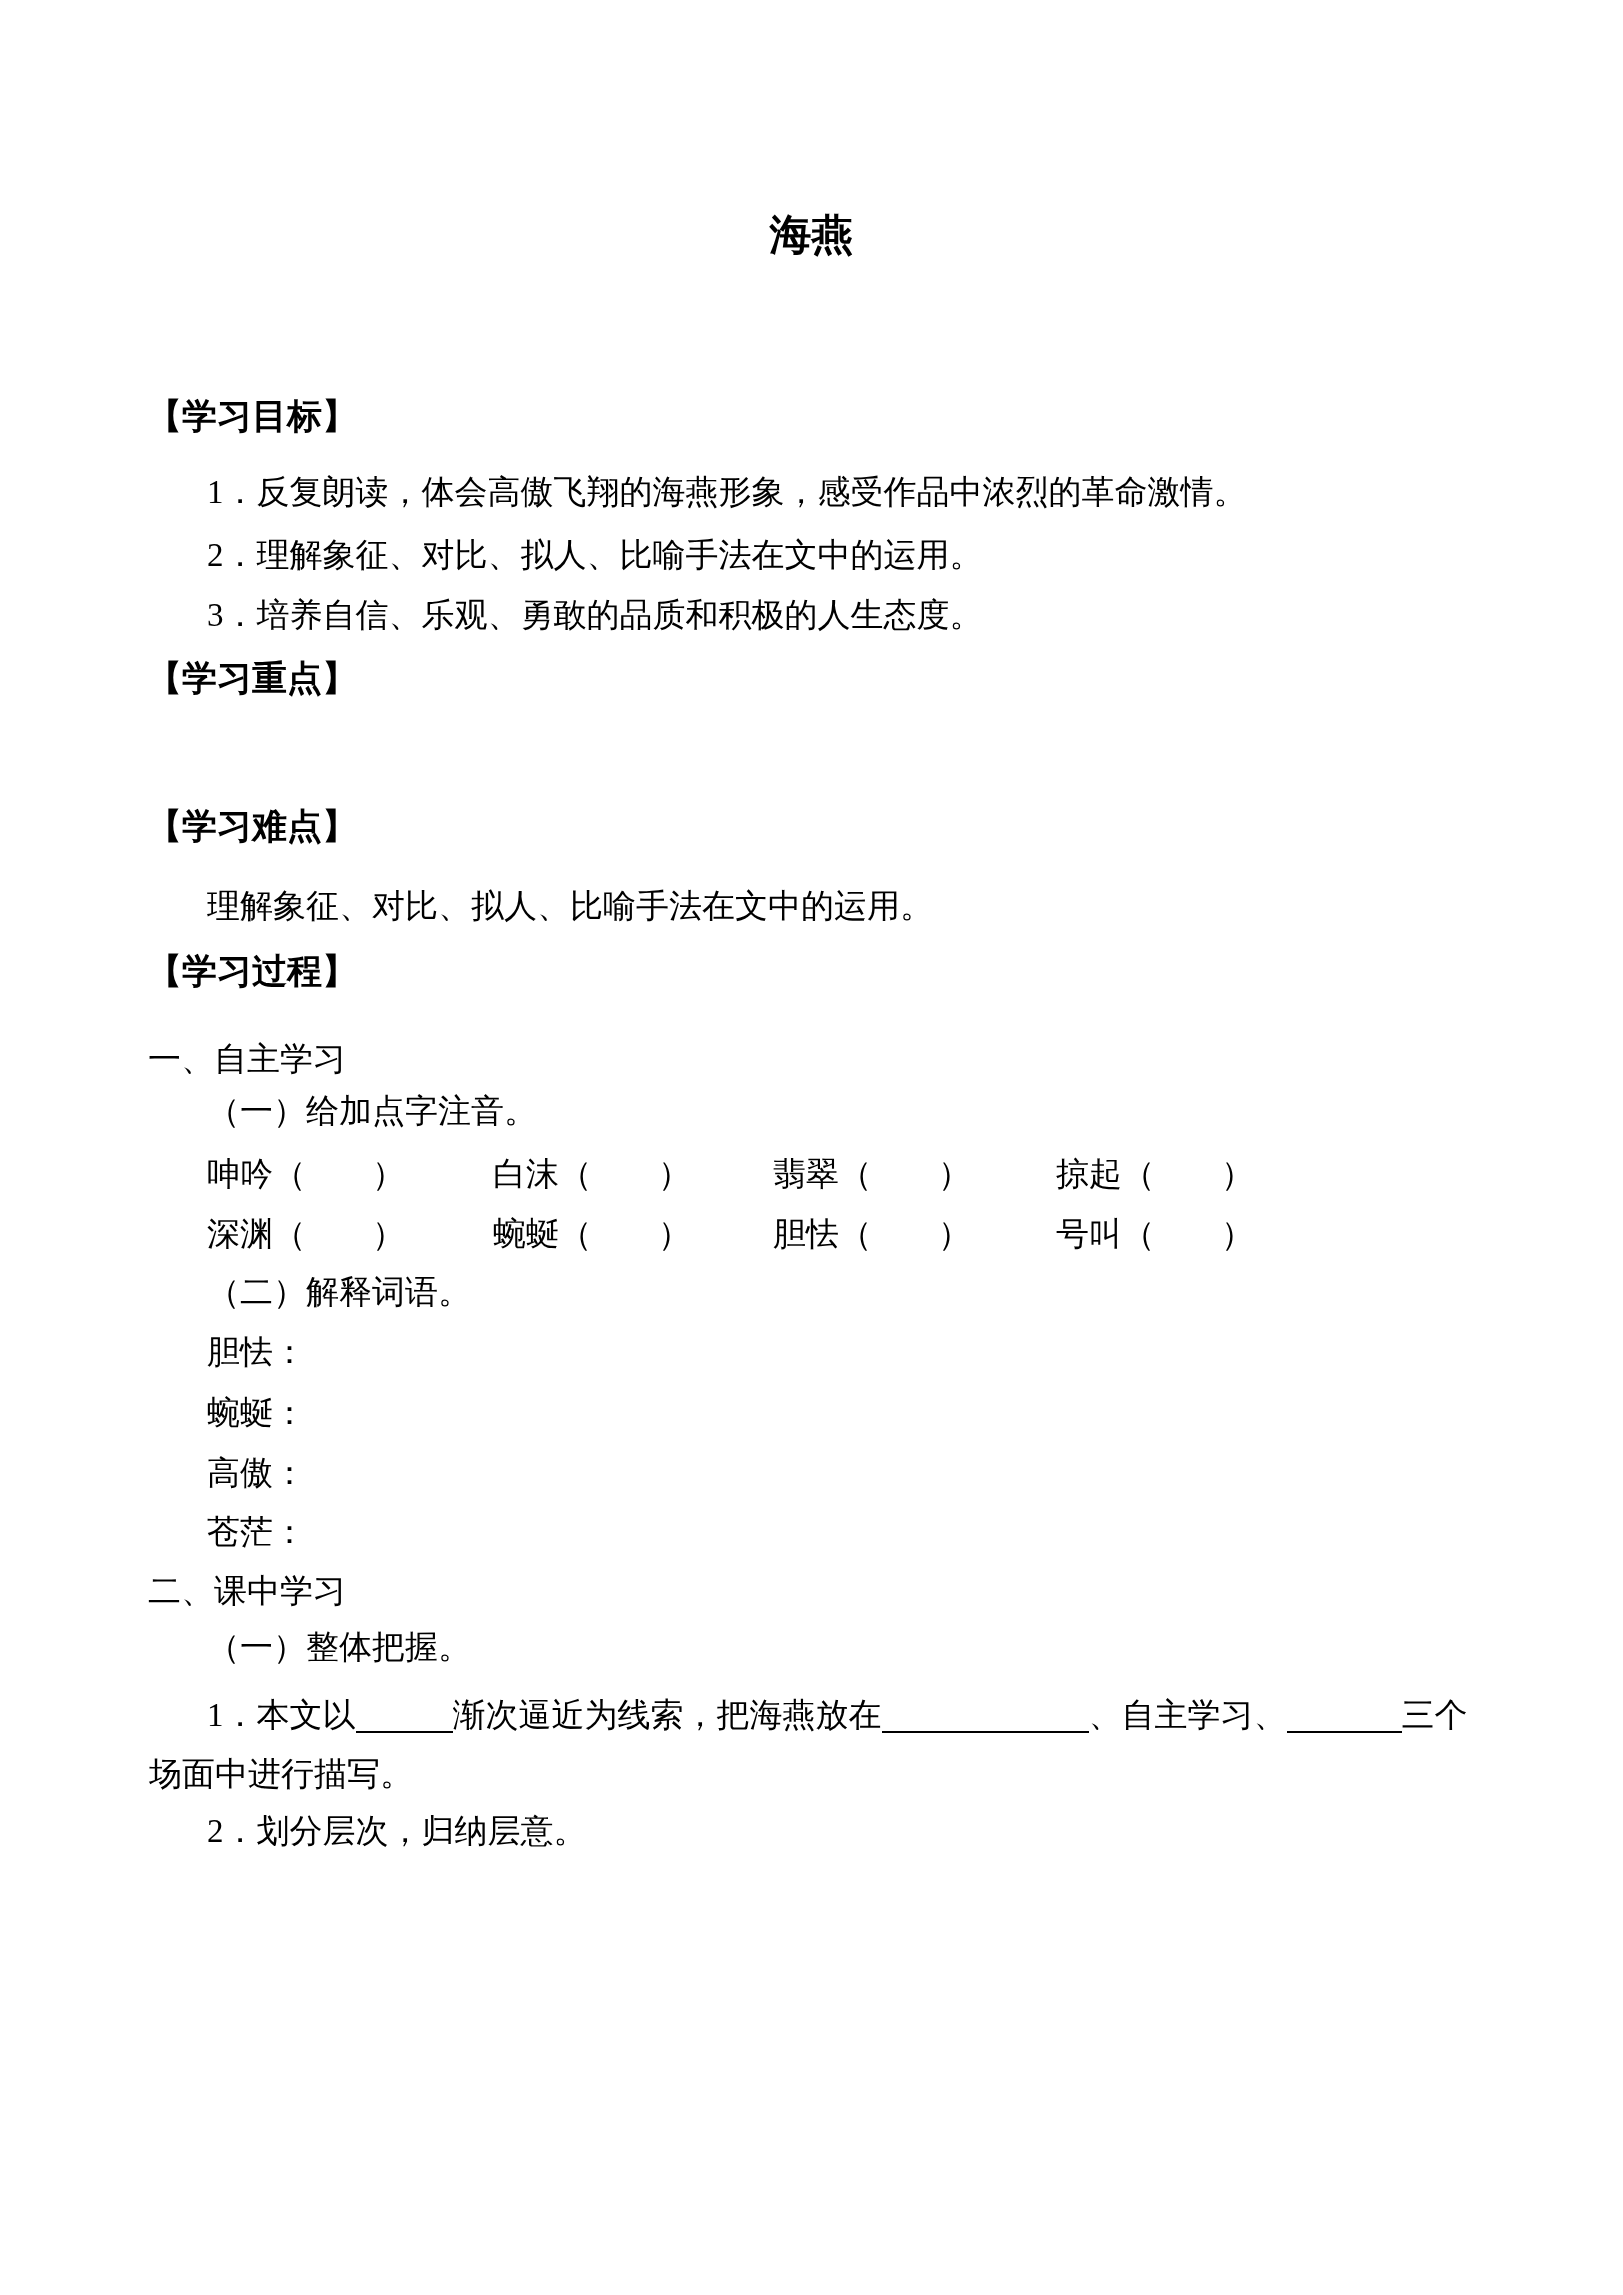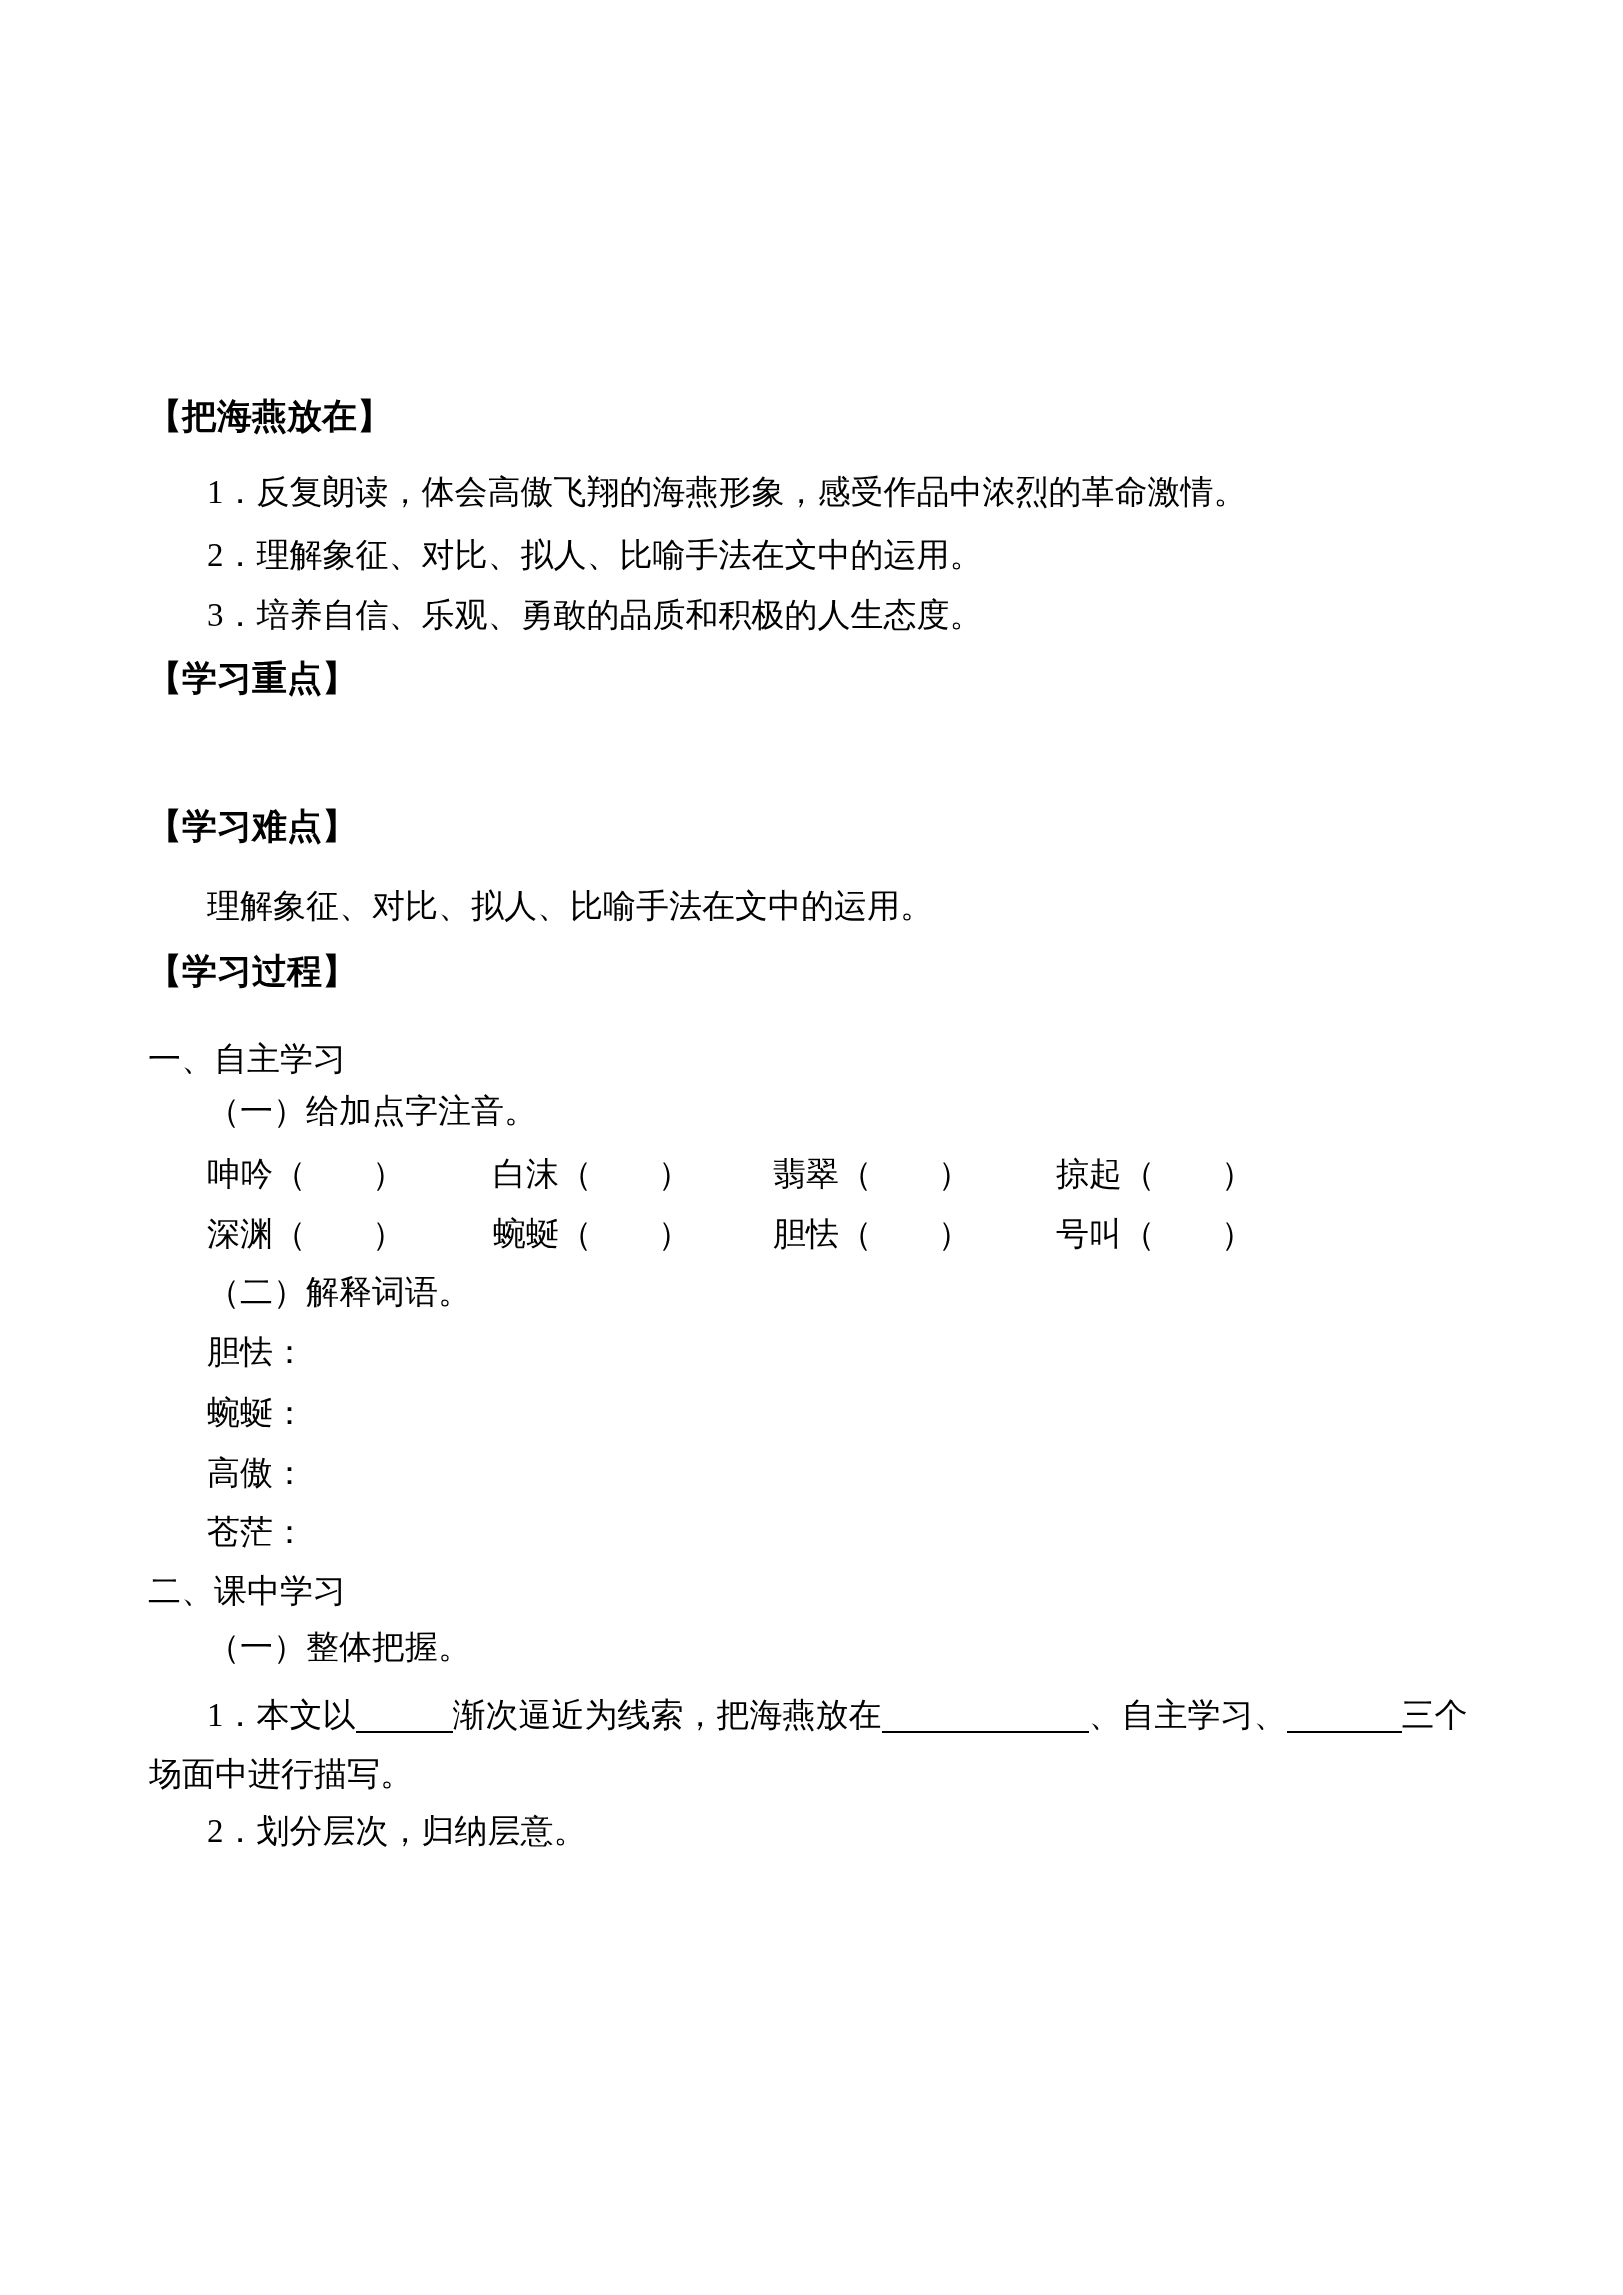--- a/index.html
+++ b/index.html
@@ -46,22 +46,23 @@
     text-align: center;
     font-size: 23px;
     font-weight: bold;
   }
 </style>
 </head>
 <body>
 
 <div class="page">
 
+  <div class="line title" style="top:211px">海燕</div>
 
-  <div class="line heading" style="top:397px">【把海燕放在】</div>
+  <div class="line heading" style="top:397px">【学习目标】</div>
 
   <div class="line indent" style="top:474px">1．反复朗读，体会高傲飞翔的海燕形象，感受作品中浓烈的革命激情。</div>
   <div class="line indent" style="top:537px">2．理解象征、对比、拟人、比喻手法在文中的运用。</div>
   <div class="line indent" style="top:597px">3．培养自信、乐观、勇敢的品质和积极的人生态度。</div>
 
   <div class="line heading" style="top:659px">【学习重点】</div>
 
   <div class="line heading" style="top:807px">【学习难点】</div>
   <div class="line indent" style="top:888px">理解象征、对比、拟人、比喻手法在文中的运用。</div>
 

